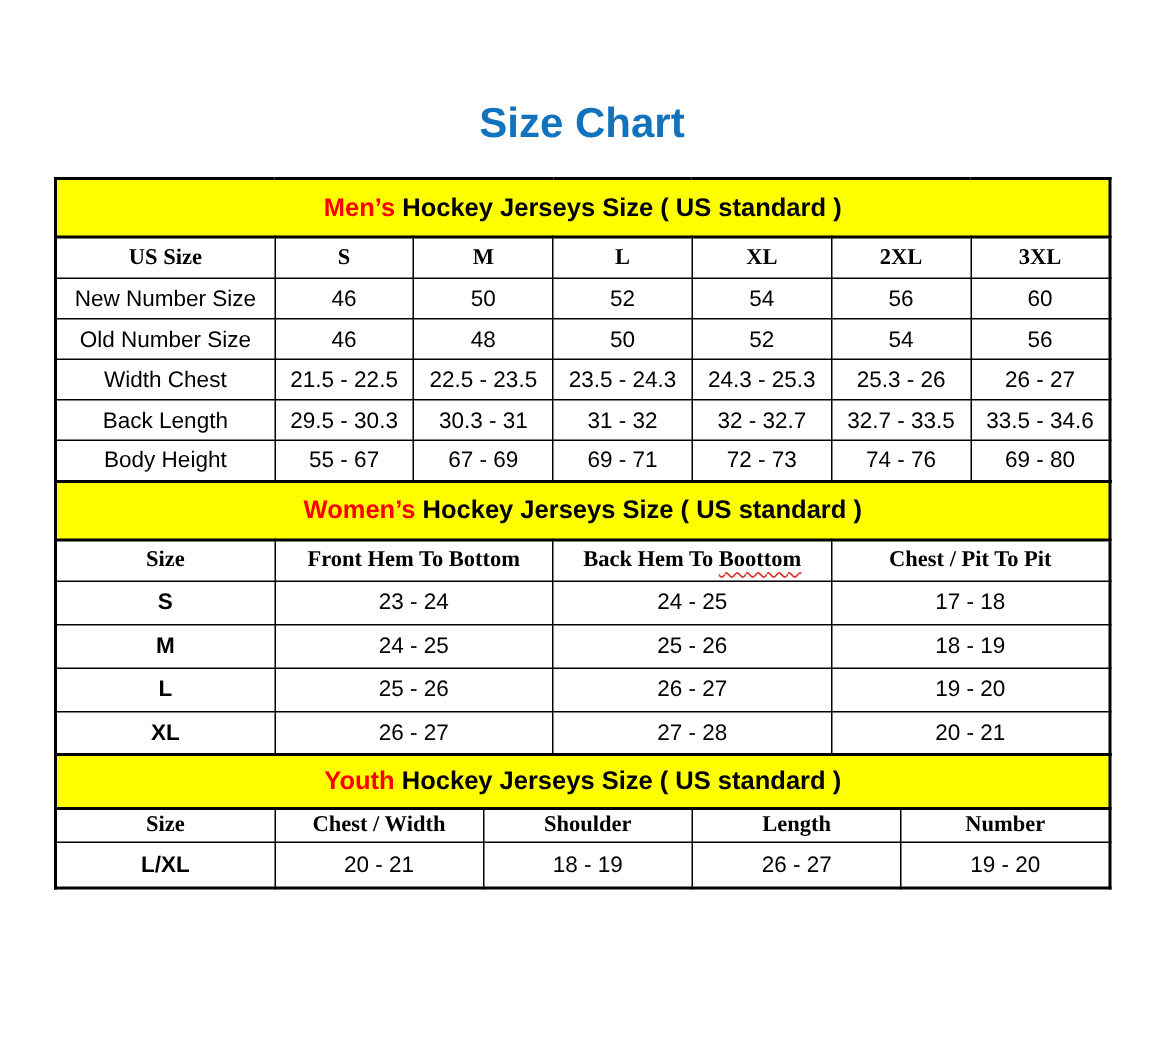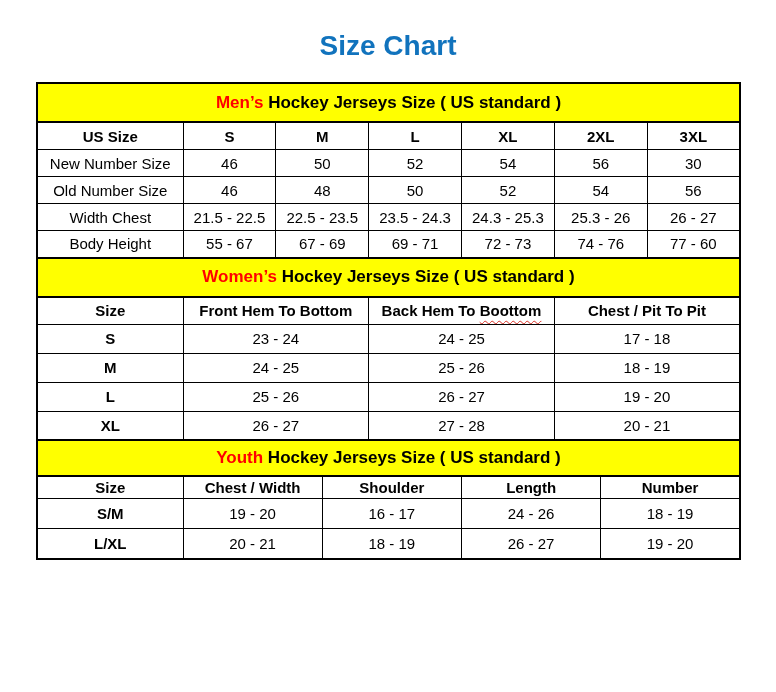--- a/index.html
+++ b/index.html
@@ -12,21 +12,21 @@
     font-family: "Liberation Sans", sans-serif;
     color: #000000;
   }
   .page {
     width: 776px;
     height: 692px;
     position: relative;
   }
   .page-title {
     margin: 0;
-    padding-top: 30px;
+    padding-top: 66px;
     padding-bottom: 20px;
     text-align: center;
     font-size: 28px;
     line-height: 32px;
     font-weight: bold;
     color: #1173BD;
     letter-spacing: 0px;
   }
   .tables {
     width: 705px;
@@ -56,20 +56,21 @@
     background: #FFFF00;
     border: 2px solid #000000;
     font-weight: bold;
     font-size: 17px;
     height: 37px;
   }
   tr.band .hl { color: #FF0000; }
   tr.cols th {
     font-weight: bold;
     height: 26px;
+    font-family: Liberation Serif, serif;
   }
   tr.data { height: 27px; }
   .womens tr.data { height: 29px; }
   .youth tr.data { height: 30px; }
   .youth tr.cols th { height: 21px; }
   .youth tr.band td { height: 34px; }
   .mens td.rowlabel { font-weight: normal; text-align: center; }
   .womens td.rowlabel, .youth td.rowlabel { font-weight: bold; }
   .sq {
     text-decoration: underline;
@@ -113,48 +114,57 @@
         <th>2XL</th>
         <th>3XL</th>
       </tr>
       <tr class="data">
         <td class="rowlabel">New Number Size</td>
         <td>46</td>
         <td>50</td>
         <td>52</td>
         <td>54</td>
         <td>56</td>
-        <td>30</td>
+        <td>60</td>
       </tr>
       <tr class="data">
         <td class="rowlabel">Old Number Size</td>
         <td>46</td>
         <td>48</td>
         <td>50</td>
         <td>52</td>
         <td>54</td>
         <td>56</td>
       </tr>
       <tr class="data">
         <td class="rowlabel">Width Chest</td>
         <td>21.5 - 22.5</td>
         <td>22.5 - 23.5</td>
         <td>23.5 - 24.3</td>
         <td>24.3 - 25.3</td>
         <td>25.3 - 26</td>
         <td>26 - 27</td>
       </tr>
       <tr class="data">
+        <td class="rowlabel">Back Length</td>
+        <td>29.5 - 30.3</td>
+        <td>30.3 - 31</td>
+        <td>31 - 32</td>
+        <td>32 - 32.7</td>
+        <td>32.7 - 33.5</td>
+        <td>33.5 - 34.6</td>
+      </tr>
+      <tr class="data">
         <td class="rowlabel">Body Height</td>
         <td>55 - 67</td>
         <td>67 - 69</td>
         <td>69 - 71</td>
         <td>72 - 73</td>
         <td>74 - 76</td>
-        <td>77 - 60</td>
+        <td>69 - 80</td>
       </tr>
     </tbody>
       </table>
 
     <table class="womens">
       <colgroup>
         <col style="width:146px">
         <col>
           <col>
           <col>
@@ -216,27 +226,20 @@
         </td>
       </tr>
       <tr class="cols">
         <th>Size</th>
         <th>Chest / Width</th>
         <th>Shoulder</th>
         <th>Length</th>
         <th>Number</th>
       </tr>
       <tr class="data">
-        <td class="rowlabel">S/M</td>
-        <td>19 - 20</td>
-        <td>16 - 17</td>
-        <td>24 - 26</td>
-        <td>18 - 19</td>
-      </tr>
-      <tr class="data">
         <td class="rowlabel">L/XL</td>
         <td>20 - 21</td>
         <td>18 - 19</td>
         <td>26 - 27</td>
         <td>19 - 20</td>
       </tr>
     </tbody>
       </table>
 
   </div>

